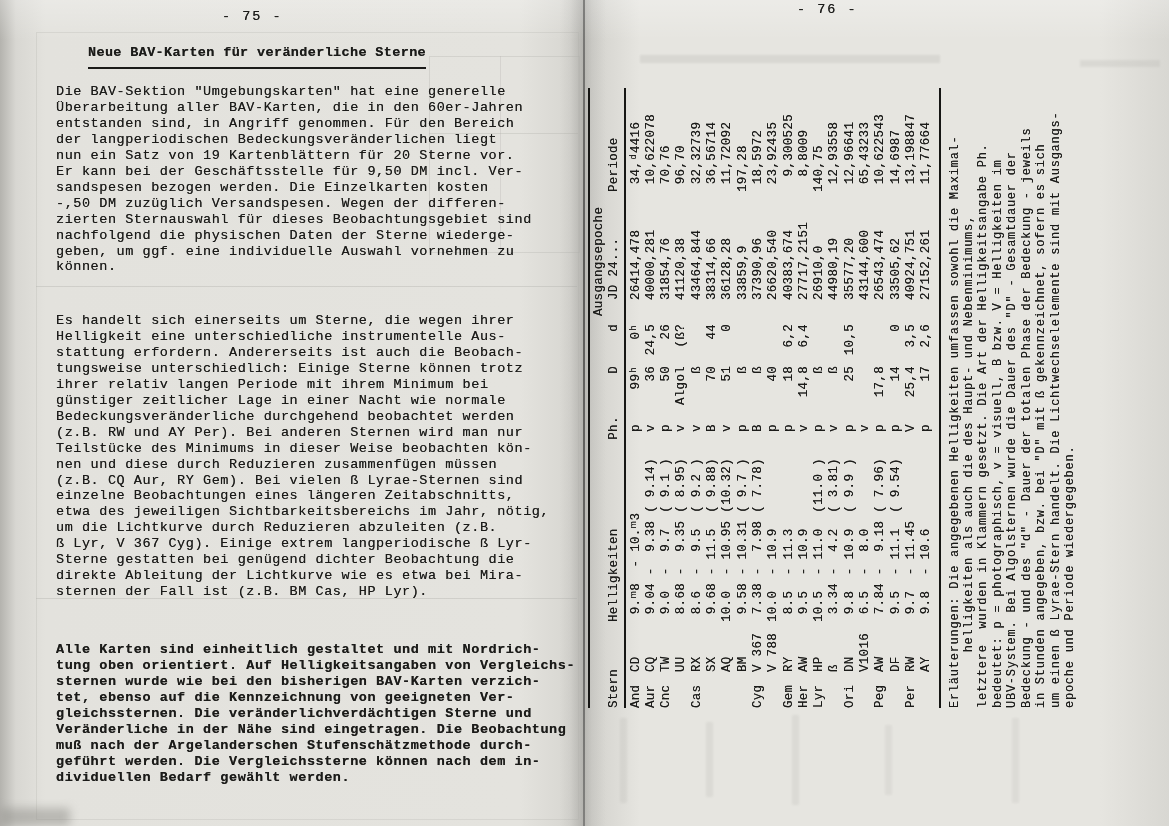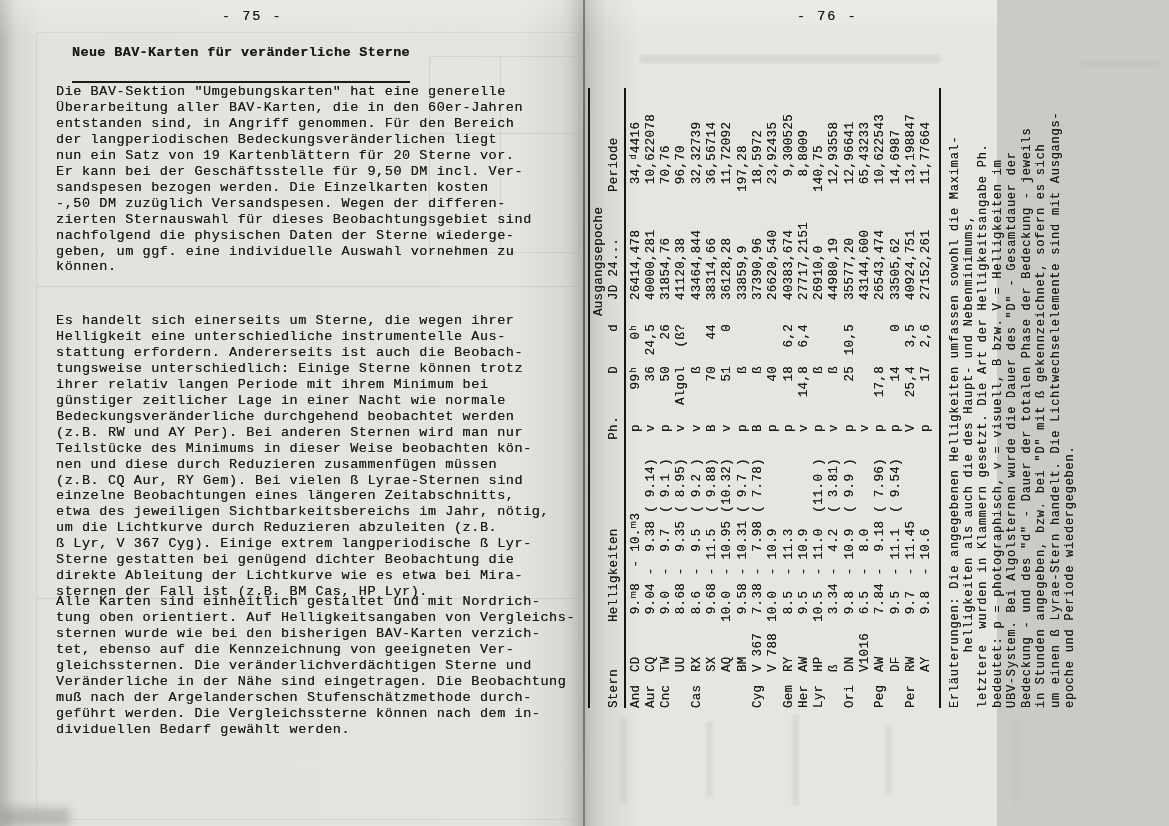--- a/index.html
+++ b/index.html
@@ -2,44 +2,44 @@
 <html><head>
 <meta charset="utf-8">
 <style>
   html,body{margin:0;padding:0;}
   body{
     width:1169px;height:826px;overflow:hidden;
     background:#cbcac5;
     font-family:"Liberation Mono","DejaVu Sans Mono",monospace;
   }
   .scan{
-    position:relative;width:997px;height:826px;
+    position:relative;width:1169px;height:826px;
     background:
       linear-gradient(180deg, rgba(255,255,255,.25) 0, rgba(255,255,255,0) 40px),
       linear-gradient(90deg,
         #b4b3ae 0px, #d8d7d2 16px, #e3e2dd 45px, #e4e3de 520px, #d7d6d1 570px,
         #c2c1bc 583px, #d3d2cd 592px, #e6e5e0 640px, #e6e5e0 1100px, #d8d7d2 1169px);
     color:#1b1b19;
   }
   .tw{ text-shadow:0 0 .5px rgba(27,27,25,.75); }
   .pagenum{ position:absolute; font-size:13.5px; letter-spacing:2px; white-space:pre; }
   .pagenum-left{ left:222px; top:9px; }
-  .pagenum-right{ left:797px; top:9px; }
+  .pagenum-right{ left:797px; top:2px; }
   .title{
-    position:absolute; left:72px; top:45px;
+    position:absolute; left:88px; top:45px;
     font-size:13.5px; font-weight:bold; letter-spacing:.35px; white-space:pre;
-    border-bottom:2px solid #1b1b19; padding-bottom:21px;
+    border-bottom:2px solid #1b1b19; padding-bottom:7px;
   }
   .para{
     position:absolute; left:56px;
     font-size:13.5px; line-height:15.95px; letter-spacing:.55px; white-space:pre;
   }
   .para-1{ top:84px; }
   .para-2{ top:313px; }
-  .para-3{ top:594px; }
+  .para-3{ top:642px;font-weight:bold; }
 
   
   .rotated{
     position:absolute; left:588px; top:708px; width:620px; height:480px;
     transform-origin:0 0; transform:rotate(-90deg);
   }
   .dtable{ border-top:2.5px solid #161614; width:620px; font-size:12.5px; letter-spacing:.3px; }
   .thead{ border-bottom:2px solid #161614; padding:2px 0 1px 0; }
   .hline{ display:flex; height:15.3px; line-height:15.3px; }
   .hspacer{ display:inline-block; }

